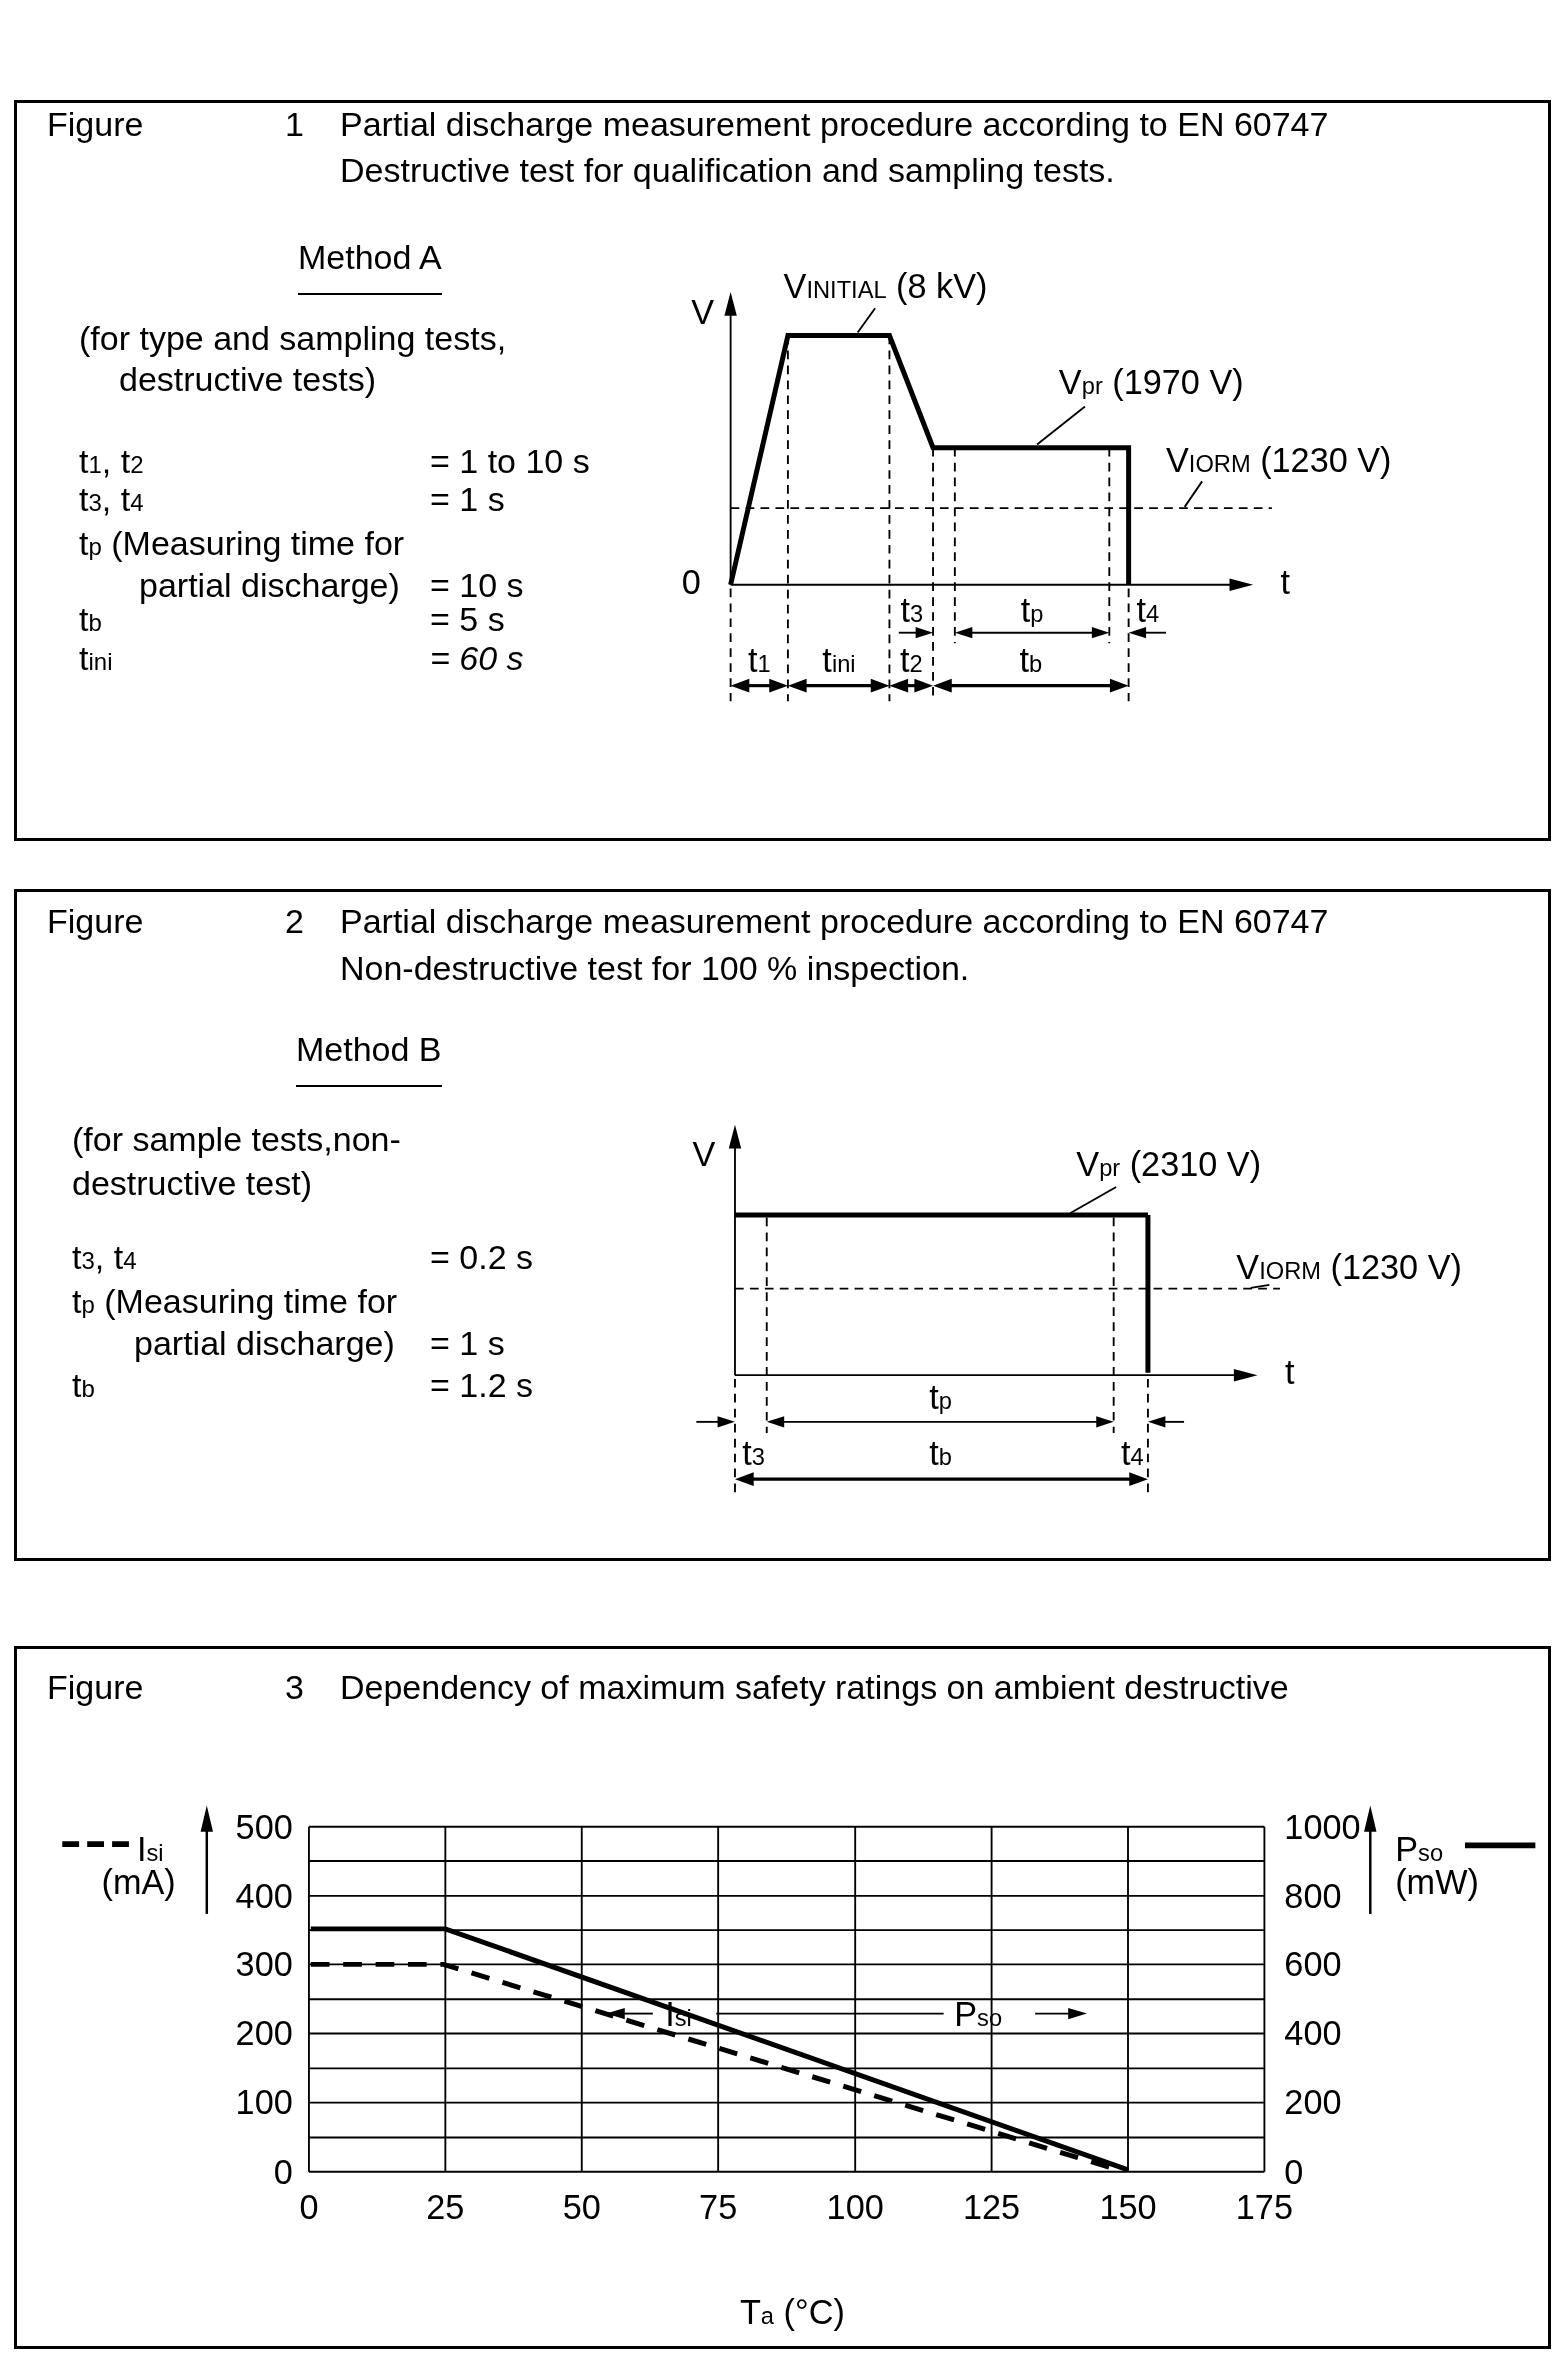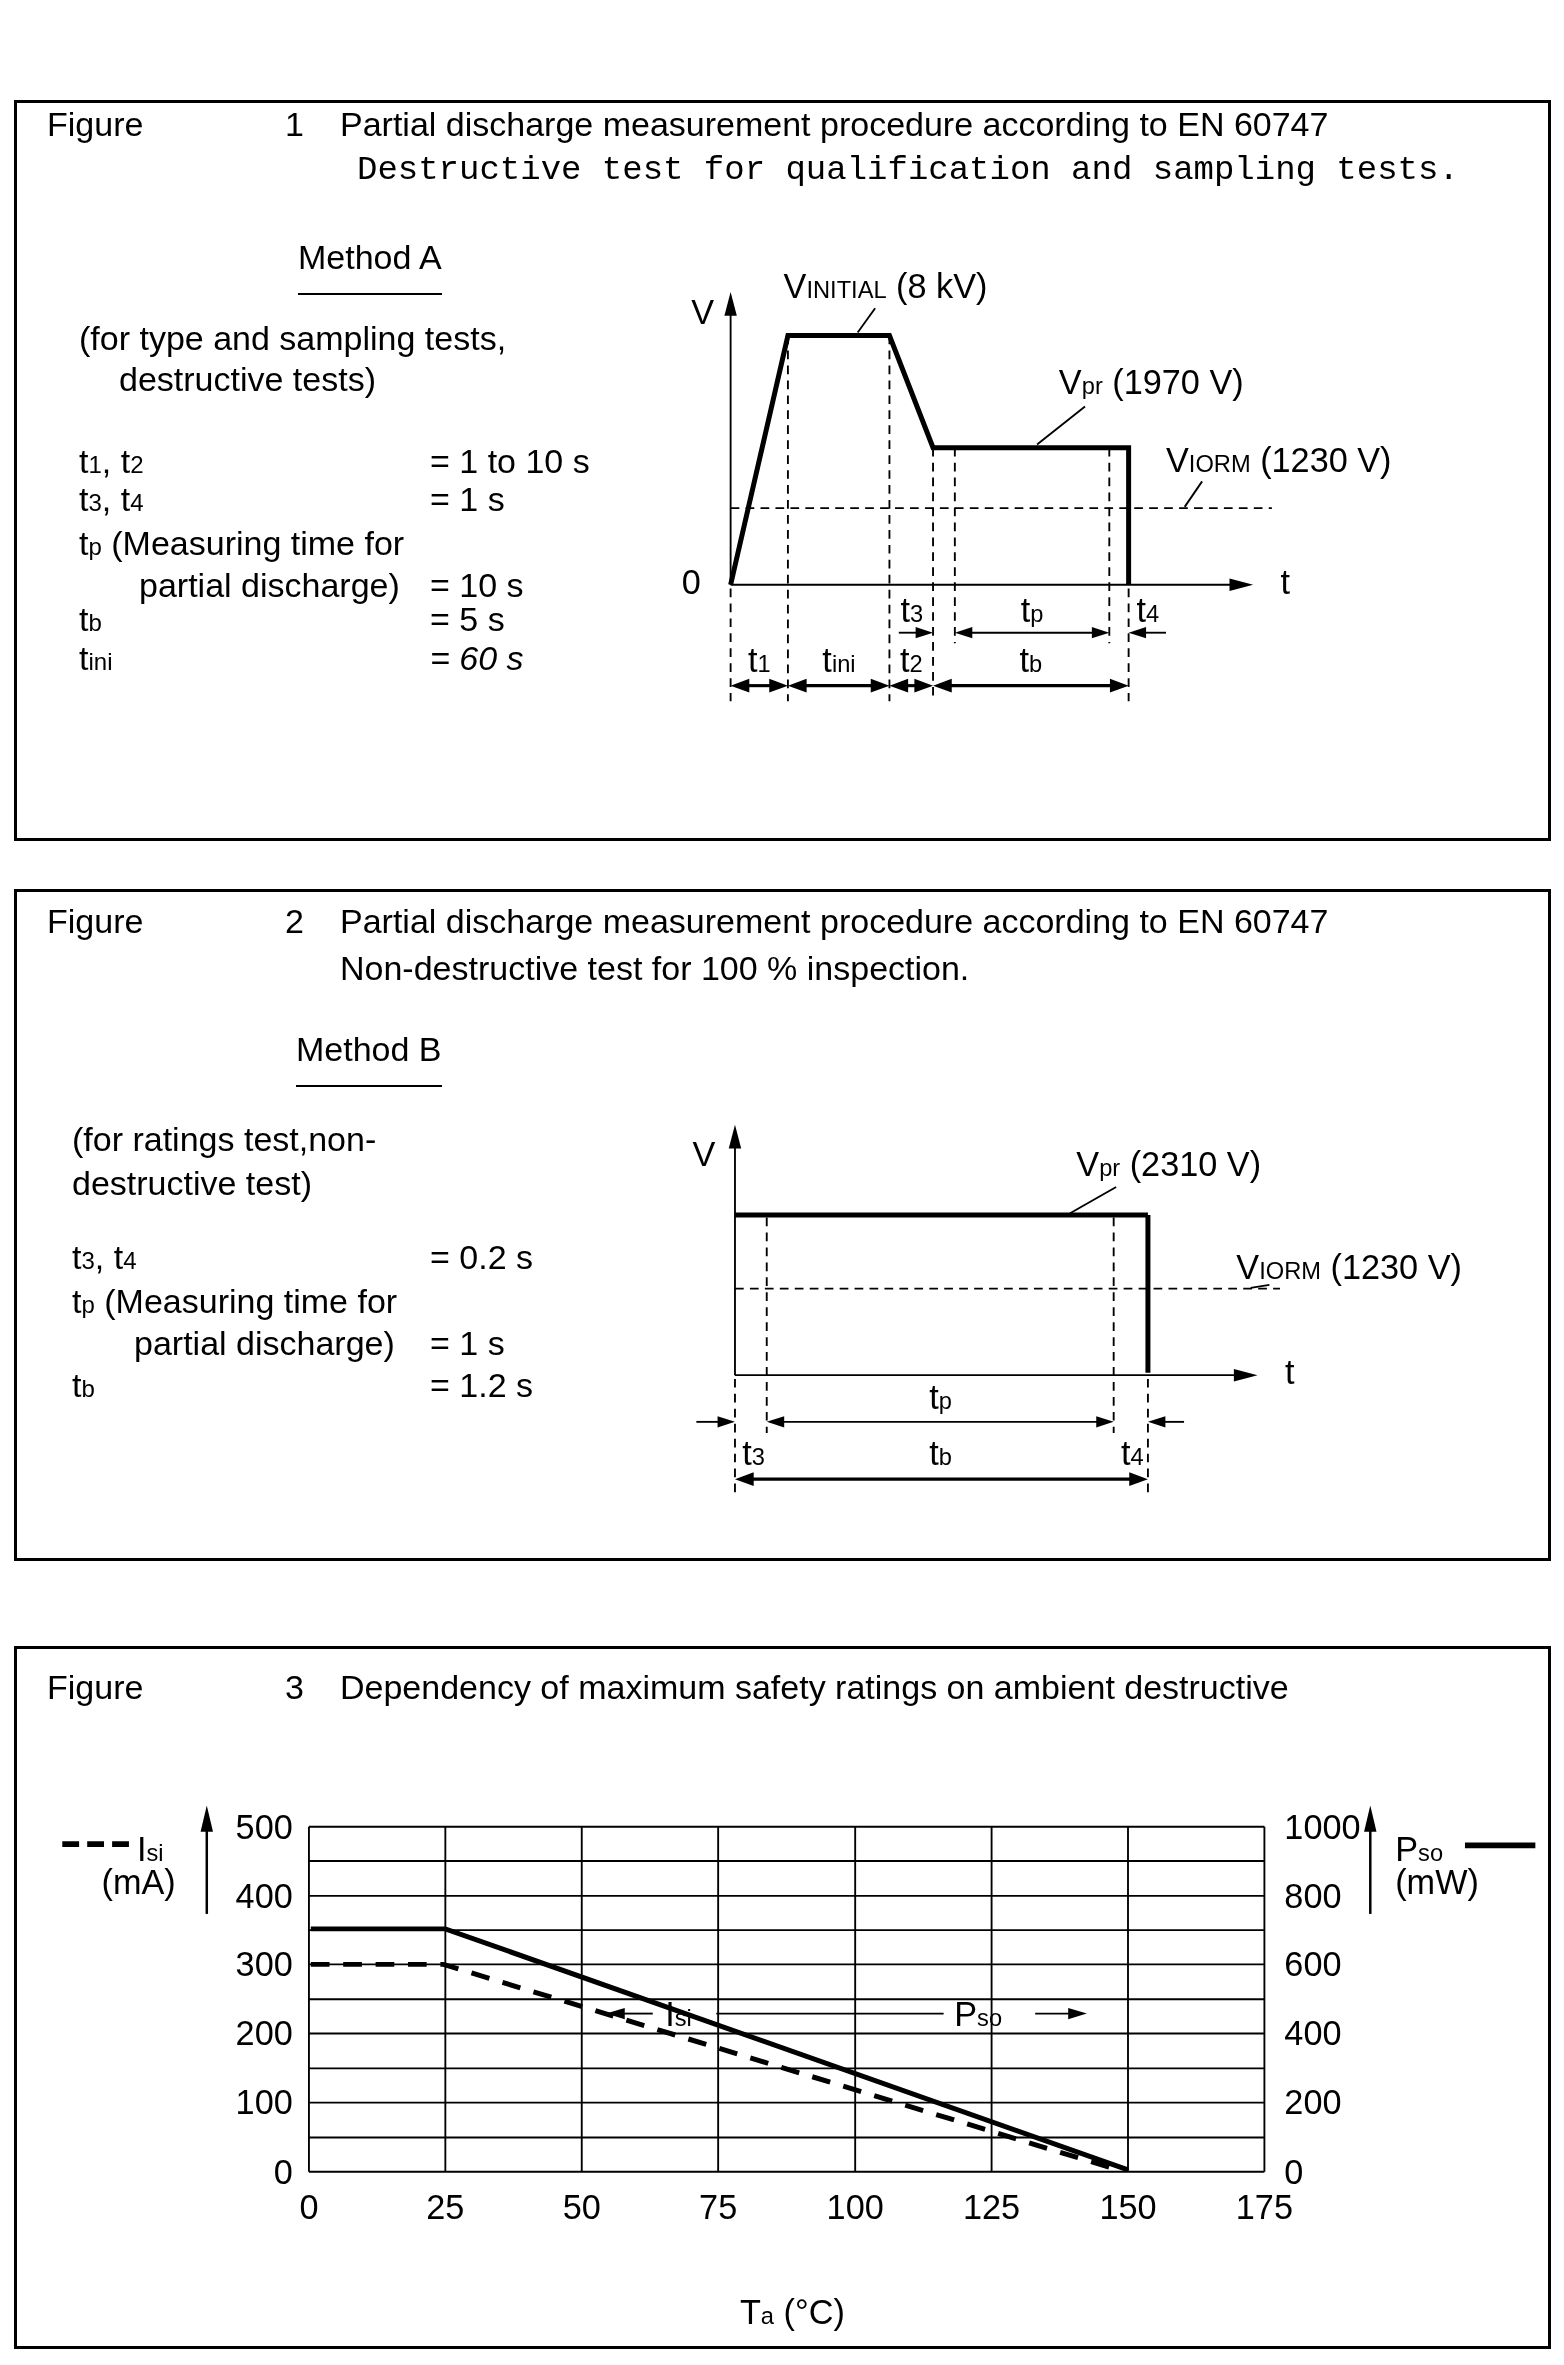--- a/index.html
+++ b/index.html
@@ -22,21 +22,21 @@
 </head>
 <body>
 
 <div class="box" style="left:13.7px;top:100px;width:1537px;height:741px;"></div>
 <div class="box" style="left:13.7px;top:889px;width:1537px;height:672px;"></div>
 <div class="box" style="left:13.7px;top:1646px;width:1537px;height:703px;"></div>
 
 <div class="t" style="left:47px;top:107px;">Figure</div>
 <div class="t" style="left:285px;top:107px;">1</div>
 <div class="t" style="left:340px;top:107px;">Partial discharge measurement procedure according to EN 60747</div>
-<div class="t" style="left:357px;top:153px;font-family:Liberation Mono, monospace;">Destructive test for qualification and sampling tests.</div>
+<div class="t" style="left:340px;top:153px;">Destructive test for qualification and sampling tests.</div>
 <div class="t" style="left:298px;top:240px;"><span class="u">Method A</span></div>
 <div class="t" style="left:79px;top:321px;">(for type and sampling tests,</div>
 <div class="t" style="left:79px;top:362px;margin-left:40px;">destructive tests)</div>
 
 <div class="t" style="left:79px;top:444px;"><span>t</span><span class="sub">1</span><span>, t</span><span class="sub">2</span></div>
 <div class="t" style="left:430px;top:444px;">= 1 to 10 s</div>
 <div class="t" style="left:79px;top:482px;"><span>t</span><span class="sub">3</span><span>, t</span><span class="sub">4</span></div>
 <div class="t" style="left:430px;top:482px;">= 1 s</div>
 <div class="t" style="left:79px;top:526px;"><span>t</span><span class="sub">p</span><span> (Measuring time for</span></div>
 <div class="t" style="left:139px;top:568px;">partial discharge)</div>
@@ -44,21 +44,21 @@
 <div class="t" style="left:79px;top:602px;"><span>t</span><span class="sub">b</span></div>
 <div class="t" style="left:430px;top:602px;">= 5 s</div>
 <div class="t" style="left:79px;top:641px;"><span>t</span><span class="sub">ini</span></div>
 <div class="t" style="left:430px;top:641px;font-style:italic;">= 60 s</div>
 
 <div class="t" style="left:47px;top:904px;">Figure</div>
 <div class="t" style="left:285px;top:904px;">2</div>
 <div class="t" style="left:340px;top:904px;">Partial discharge measurement procedure according to EN 60747</div>
 <div class="t" style="left:340px;top:951px;">Non-destructive test for 100 % inspection.</div>
 <div class="t" style="left:296px;top:1032px;"><span class="u">Method B</span></div>
-<div class="t" style="left:72px;top:1122px;">(for ratings test,non-</div>
+<div class="t" style="left:72px;top:1122px;">(for sample tests,non-</div>
 <div class="t" style="left:72px;top:1166px;">destructive test)</div>
 
 <div class="t" style="left:72px;top:1240px;"><span>t</span><span class="sub">3</span><span>, t</span><span class="sub">4</span></div>
 <div class="t" style="left:430px;top:1240px;">= 0.2 s</div>
 <div class="t" style="left:72px;top:1284px;"><span>t</span><span class="sub">p</span><span> (Measuring time for</span></div>
 <div class="t" style="left:134px;top:1326px;">partial discharge)</div>
 <div class="t" style="left:430px;top:1326px;">= 1 s</div>
 <div class="t" style="left:72px;top:1368px;"><span>t</span><span class="sub">b</span></div>
 <div class="t" style="left:430px;top:1368px;">= 1.2 s</div>
 

